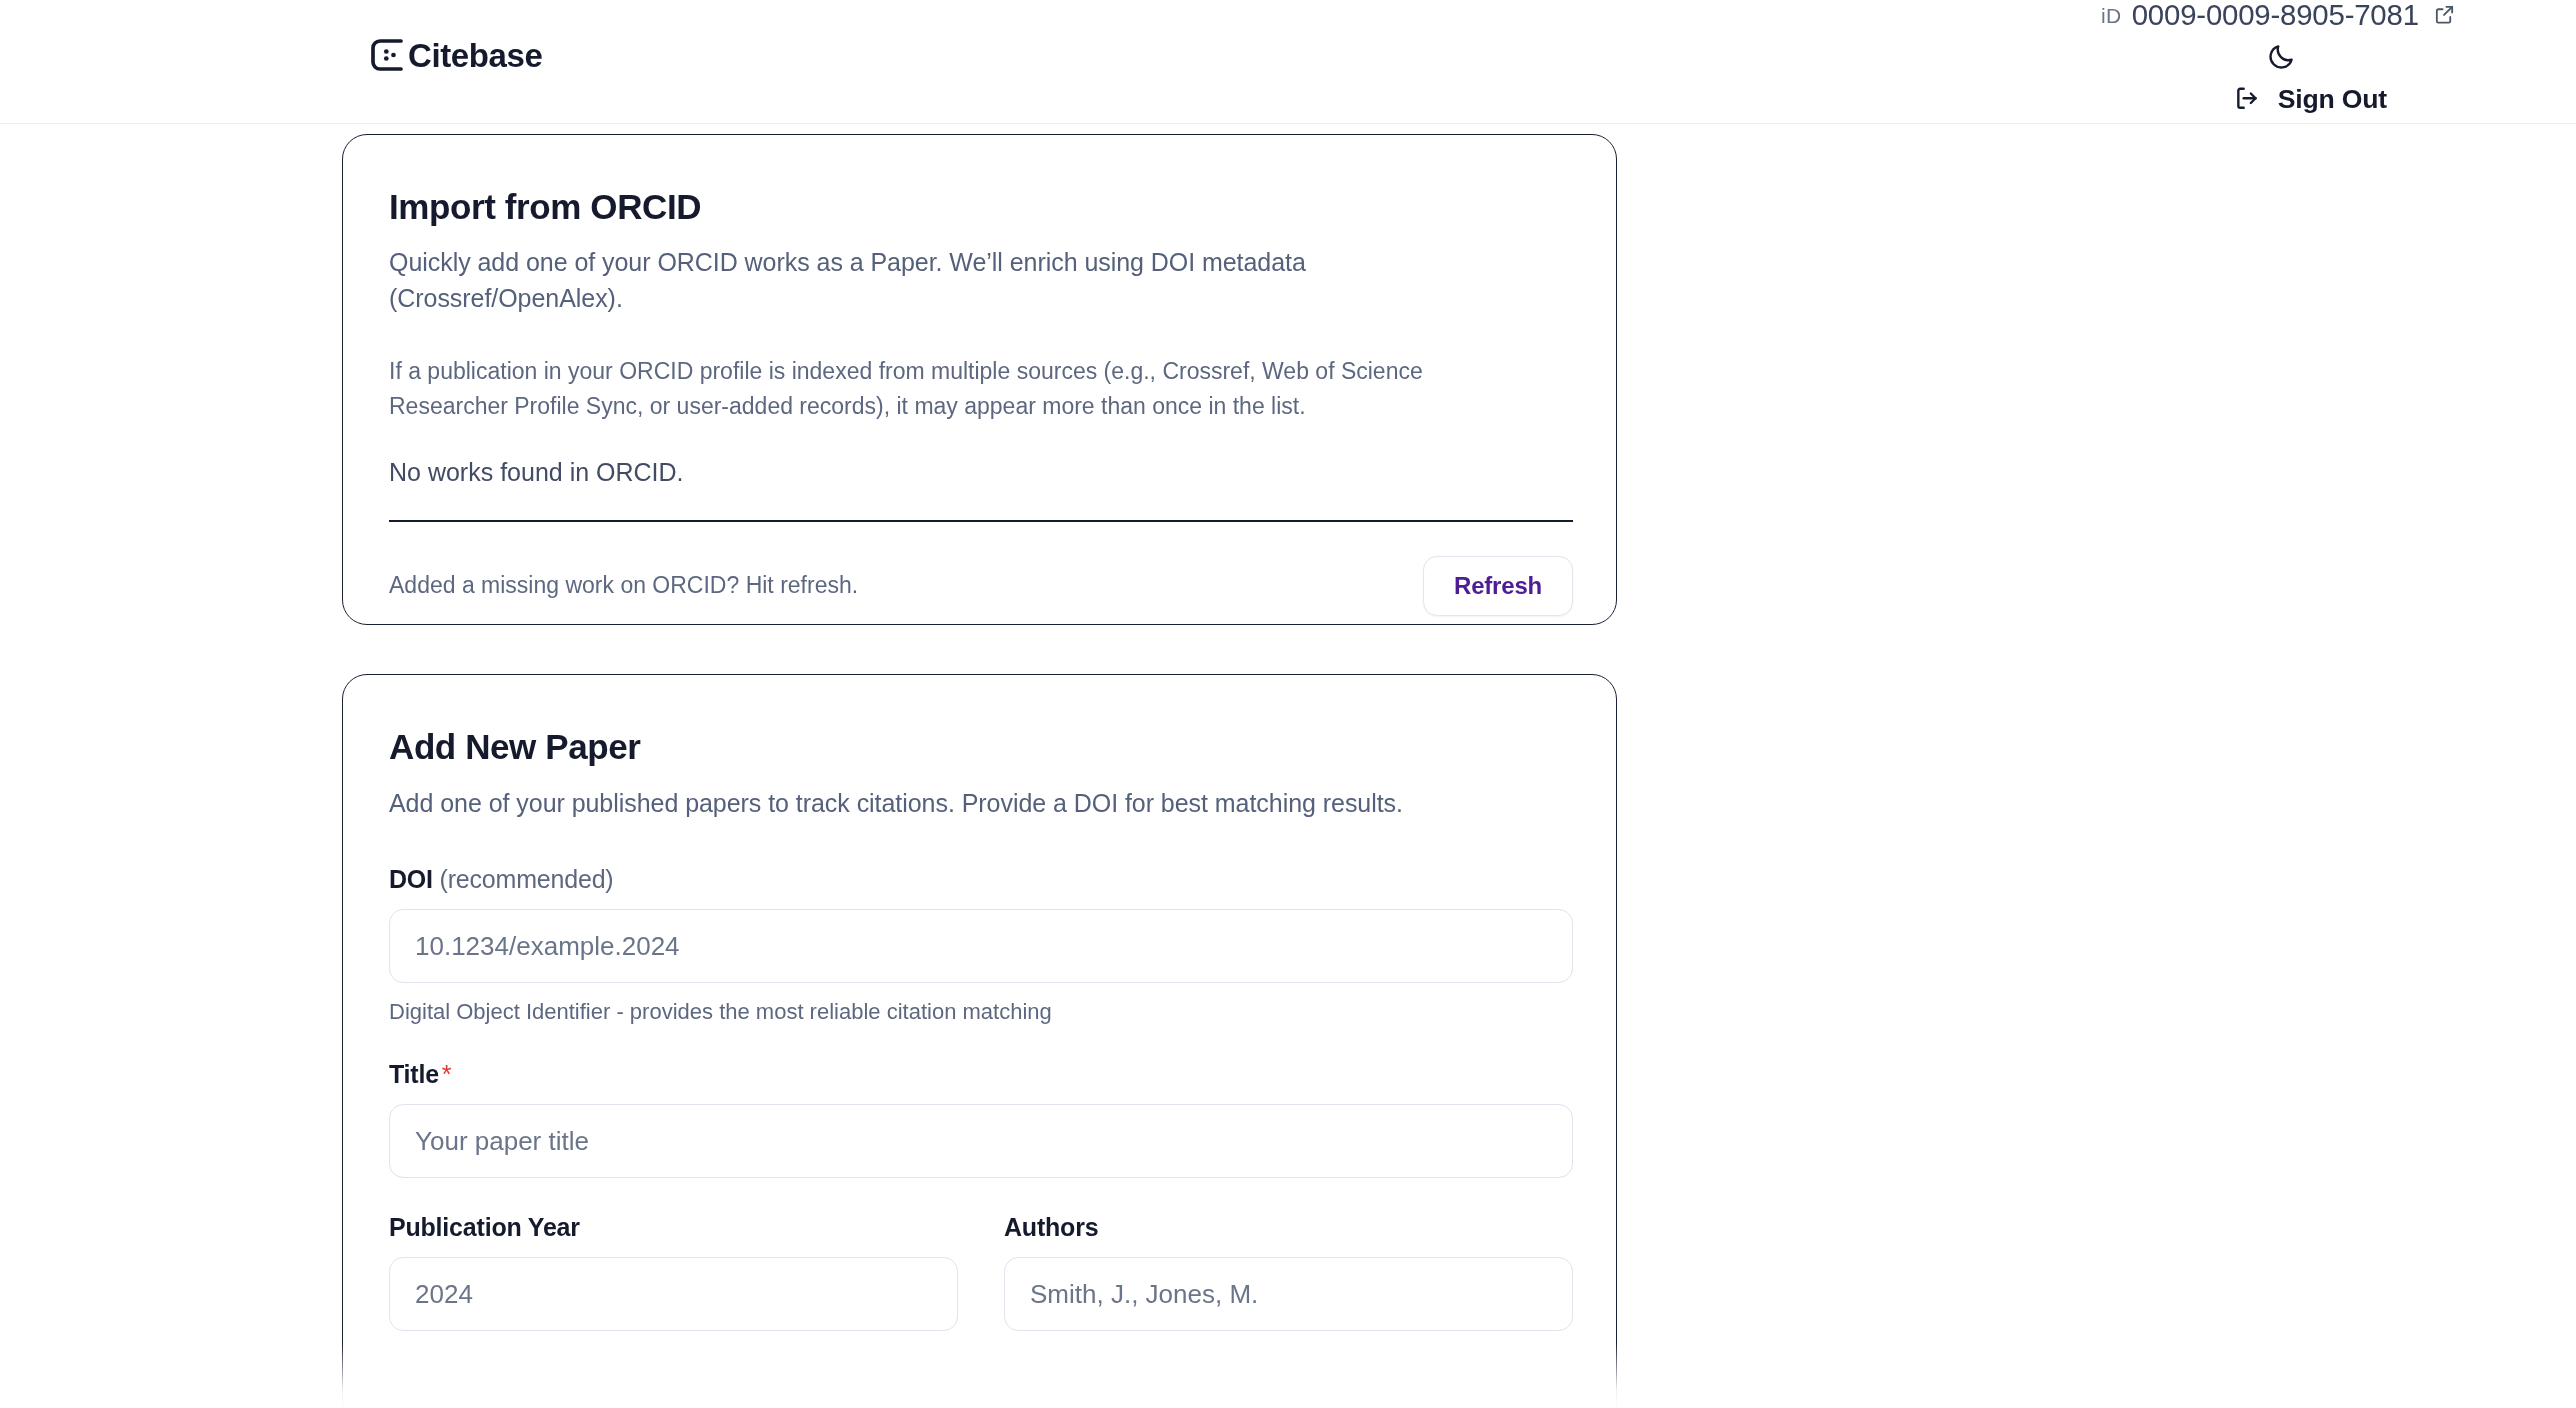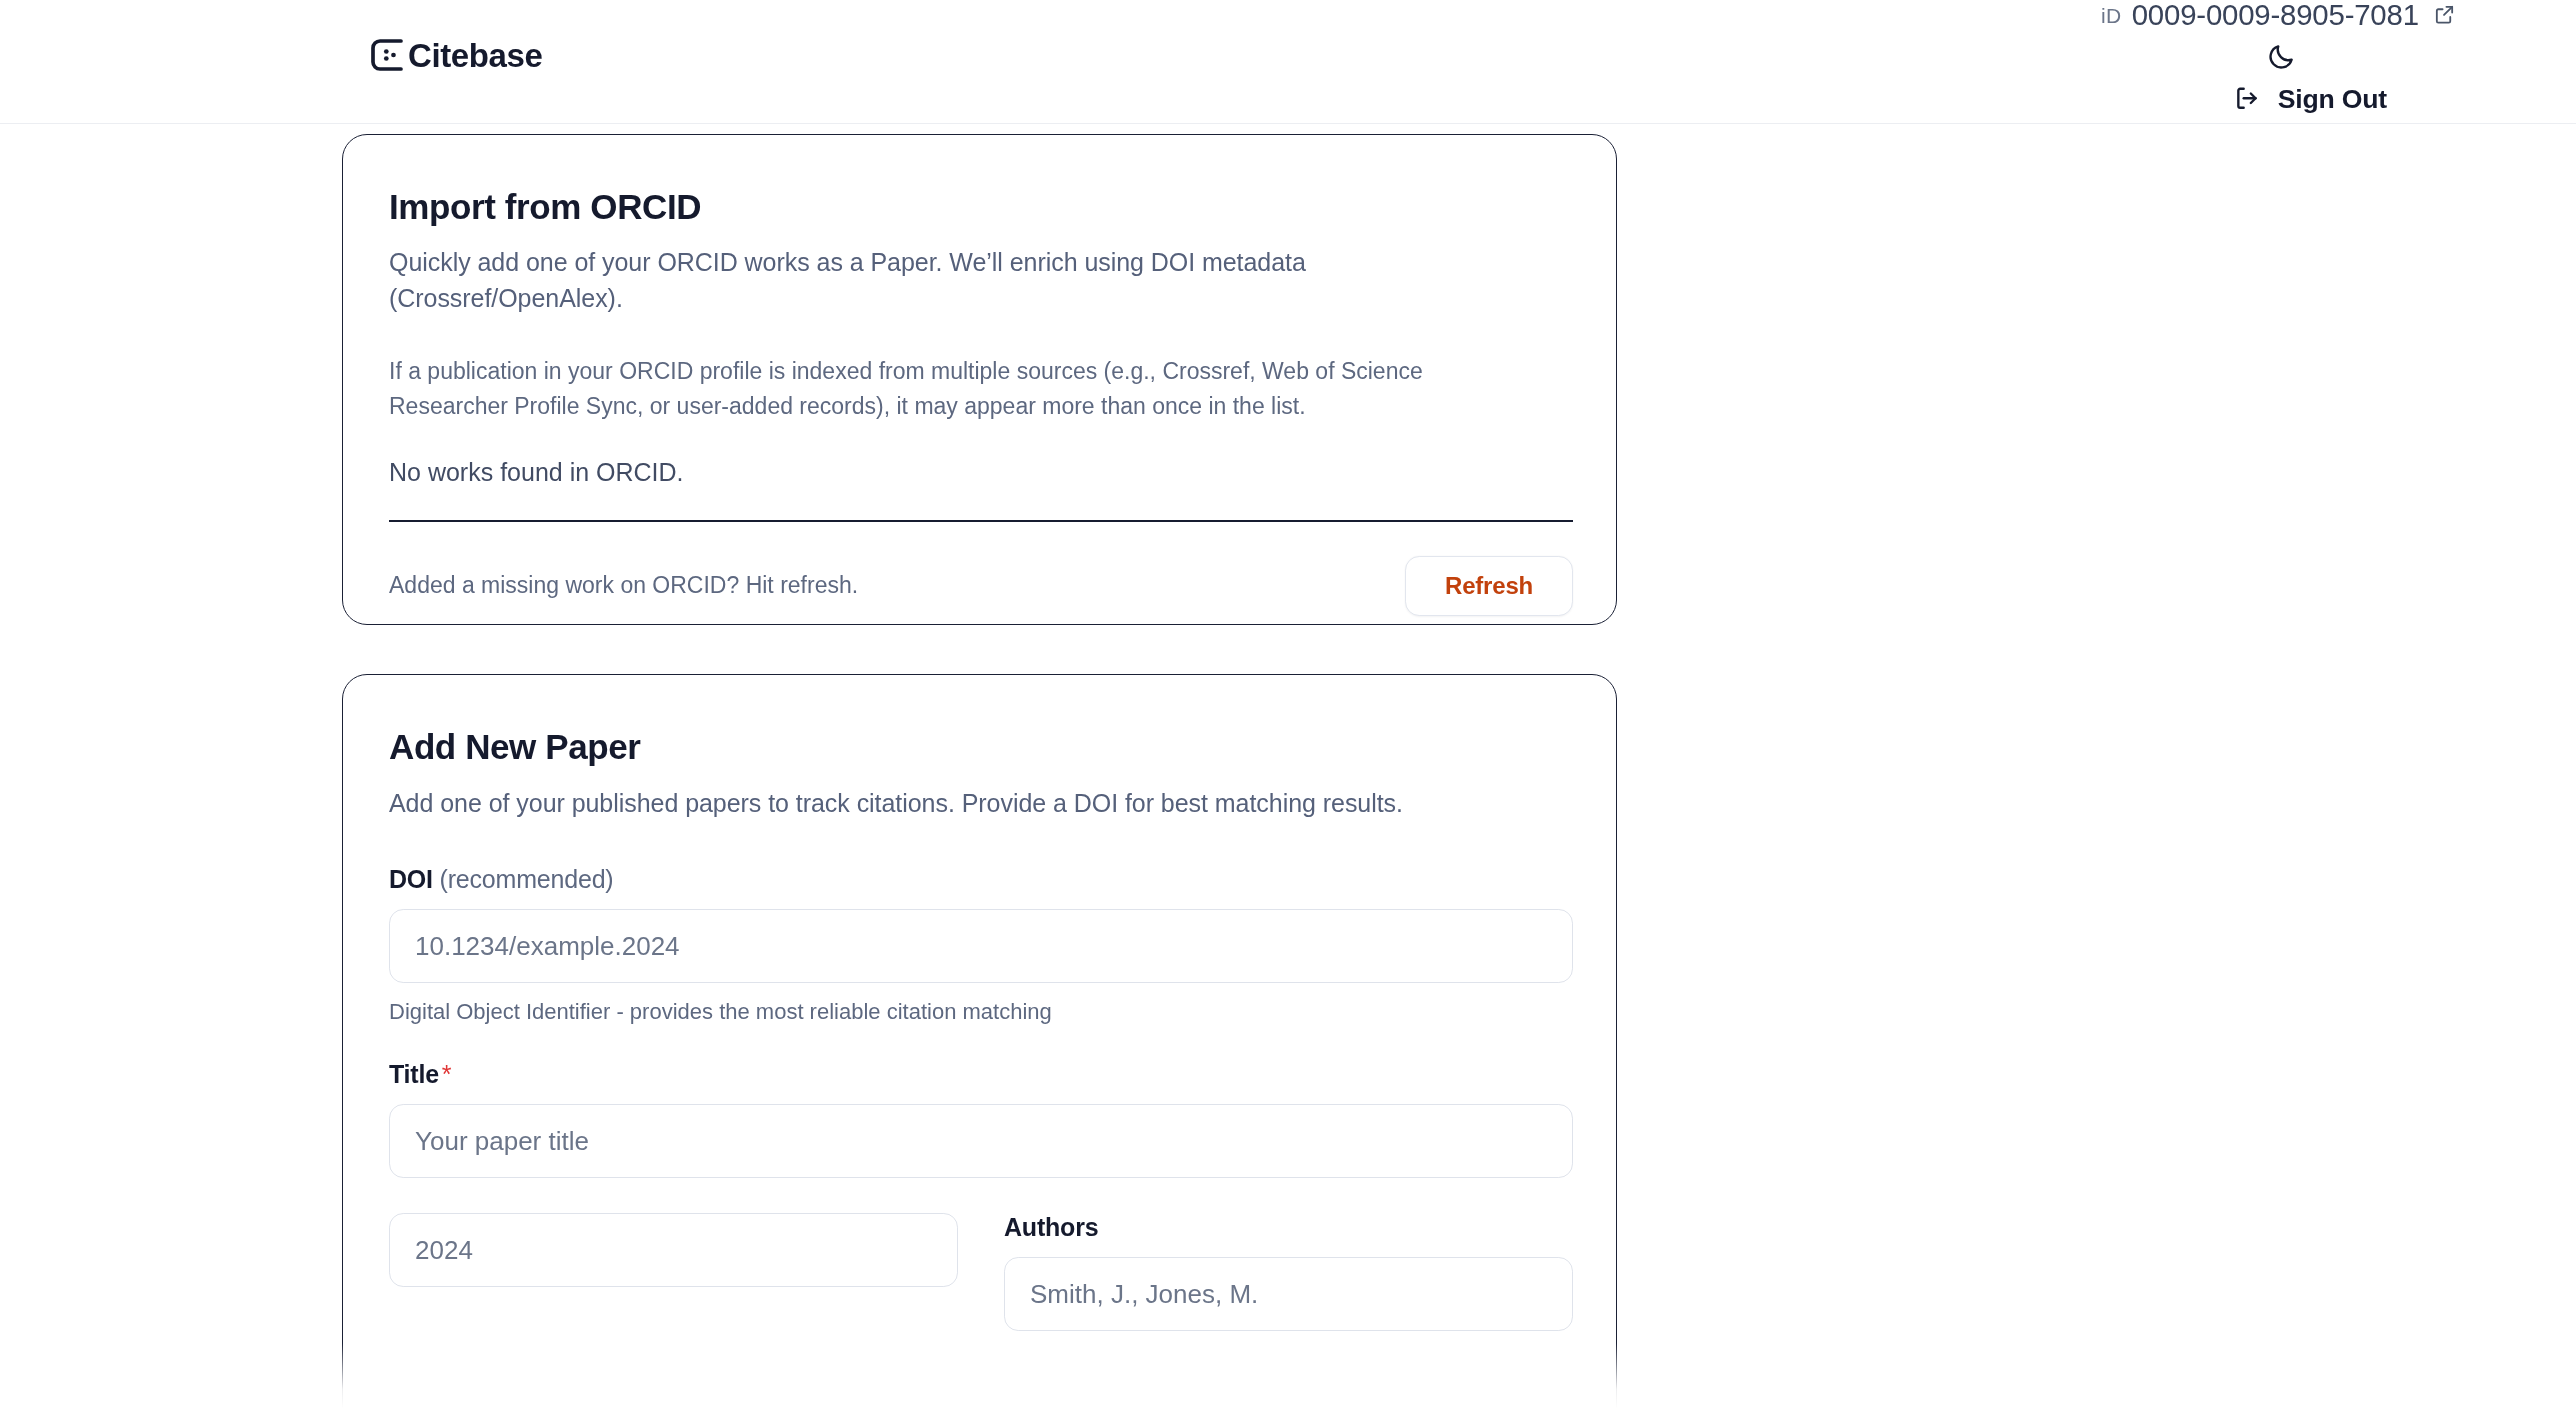--- a/index.html
+++ b/index.html
@@ -168,25 +168,25 @@
   }
   .refresh-hint {
     font-size: 23px;
     color: #5d6880;
     font-weight: 400;
   }
   .btn-refresh {
     font-family: "Liberation Sans", sans-serif;
     font-size: 24px;
     font-weight: 700;
-    color: #c2410c;
+    color: #4c1d95;
     background: #ffffff;
     border: 0.9px solid #e2e6ee;
     border-radius: 14.2px;
-    padding: 15px 39px;
+    padding: 15px 30px;
     cursor: pointer;
     box-shadow: 0 0.9px 1.9px rgba(16,24,40,0.05);
     letter-spacing: -0.2px;
     margin-left: 14px;
   }
 
   
   .form { margin-top: 44px; width: 1184px; }
   .field { margin-bottom: 0; }
   .field + .field { margin-top: 35px; }
@@ -338,20 +338,21 @@
 
         <div class="field">
           <label class="field-label">
             <span>Title</span><span class="req">*</span>
           </label>
           <input class="input" type="text" placeholder="Your paper title" style="">
         </div>
 
         <div class="row-2">
           <div class="field">
+            <label class="field-label">Publication Year</label>
             <input class="input" type="text" placeholder="2024" style="">
           </div>
           <div class="field">
             <label class="field-label">Authors</label>
             <input class="input" type="text" placeholder="Smith, J., Jones, M." style="">
           </div>
         </div>
 
       </form>
     </div>

